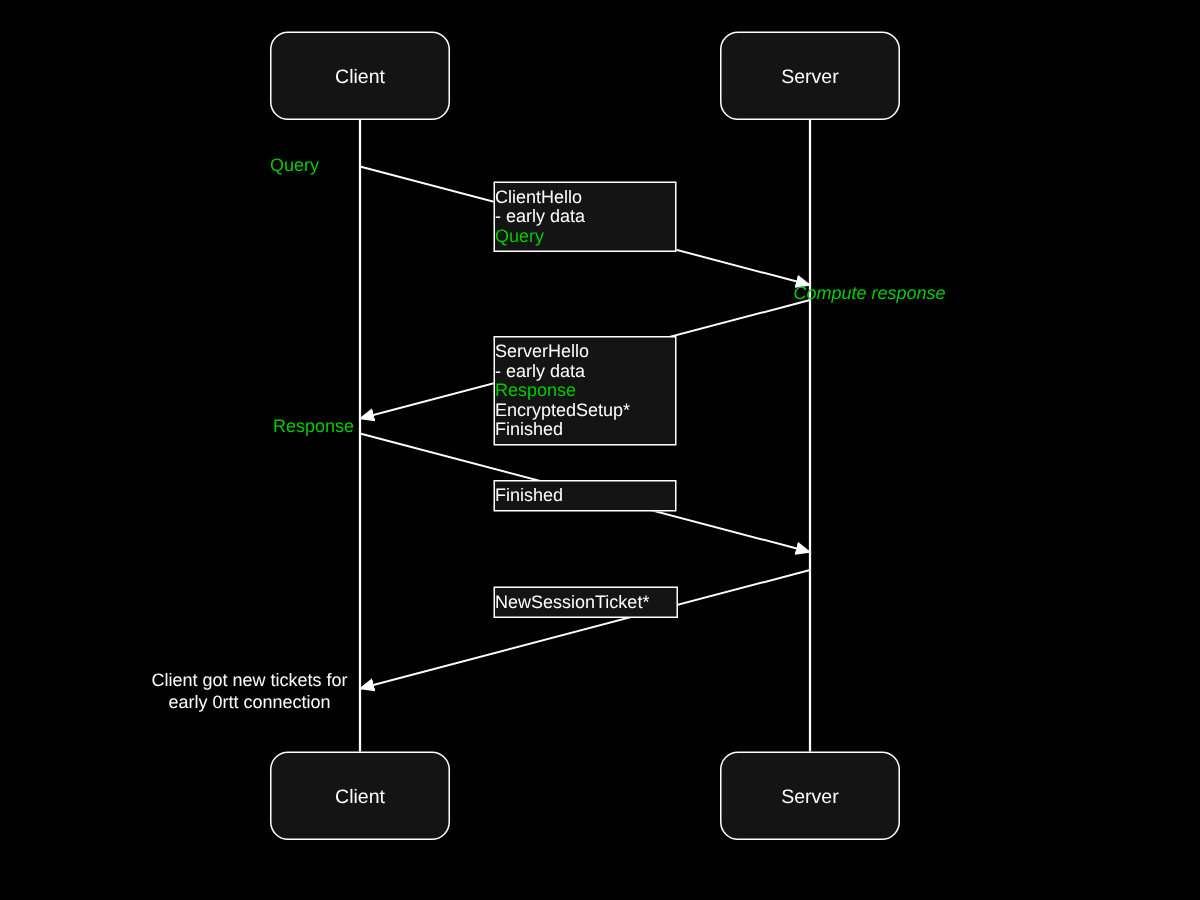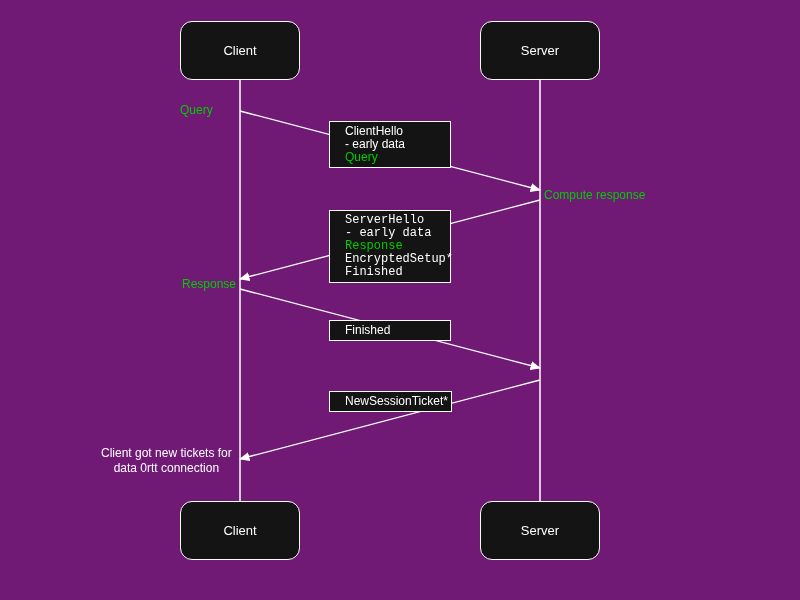--- a/index.html
+++ b/index.html
@@ -4,21 +4,21 @@
 <style>
   html, body {
     margin: 0;
     padding: 0;
     background: #141414;
   }
   .canvas {
     position: relative;
     width: 800px;
     height: 600px;
-    background: #701a75;
+    background: #000000;
     font-family: "Liberation Sans", sans-serif;
     overflow: hidden;
   }
   .lines-layer {
     position: absolute;
     left: 0;
     top: 0;
     width: 800px;
     height: 600px;
   }
@@ -43,39 +43,39 @@
 
   .msg-box {
     position: absolute;
     box-sizing: border-box;
     width: 122px;
     border: 1px solid #ffffff;
     background: #141414;
     color: #ffffff;
     font-size: 12px;
     line-height: 13px;
-    padding: 3px 15px;
+    padding: 3px 0;
     white-space: nowrap;
   }
   .msg-clienthello { left: 329px; top: 121px; }
-  .msg-serverhello { left: 329px; top: 210px; font-family: Liberation Mono, monospace; }
+  .msg-serverhello { left: 329px; top: 224px; }
   .msg-finished    { left: 329px; top: 320px; }
   .msg-ticket      { left: 329px; top: 391px; width: 123px; }
 
   .green { color: #00cc00; }
 
   .side-label {
     position: absolute;
     font-size: 12px;
     line-height: 14px;
     color: #00cc00;
     white-space: nowrap;
   }
   .label-query    { left: 180px; top: 103px; }
-  .label-compute  { left: 544px; top: 188px; }
+  .label-compute  { left: 529px; top: 188px; font-style: italic; }
   .label-response { left: 182px; top: 277px; }
 
   .note {
     position: absolute;
     left: 101px;
     top: 446px;
     color: #ffffff;
     font-size: 12px;
     line-height: 15px;
     white-space: nowrap;
@@ -137,16 +137,16 @@
   <div class="msg-box msg-ticket">
     <div>NewSessionTicket*</div>
   </div>
 
   <div class="side-label label-query">Query</div>
   <div class="side-label label-compute">Compute response</div>
   <div class="side-label label-response">Response</div>
 
   <div class="note">
     <div>Client got new tickets for</div>
-    <div>data 0rtt connection</div>
+    <div>early 0rtt connection</div>
   </div>
 
 </div>
 
 </body></html>

